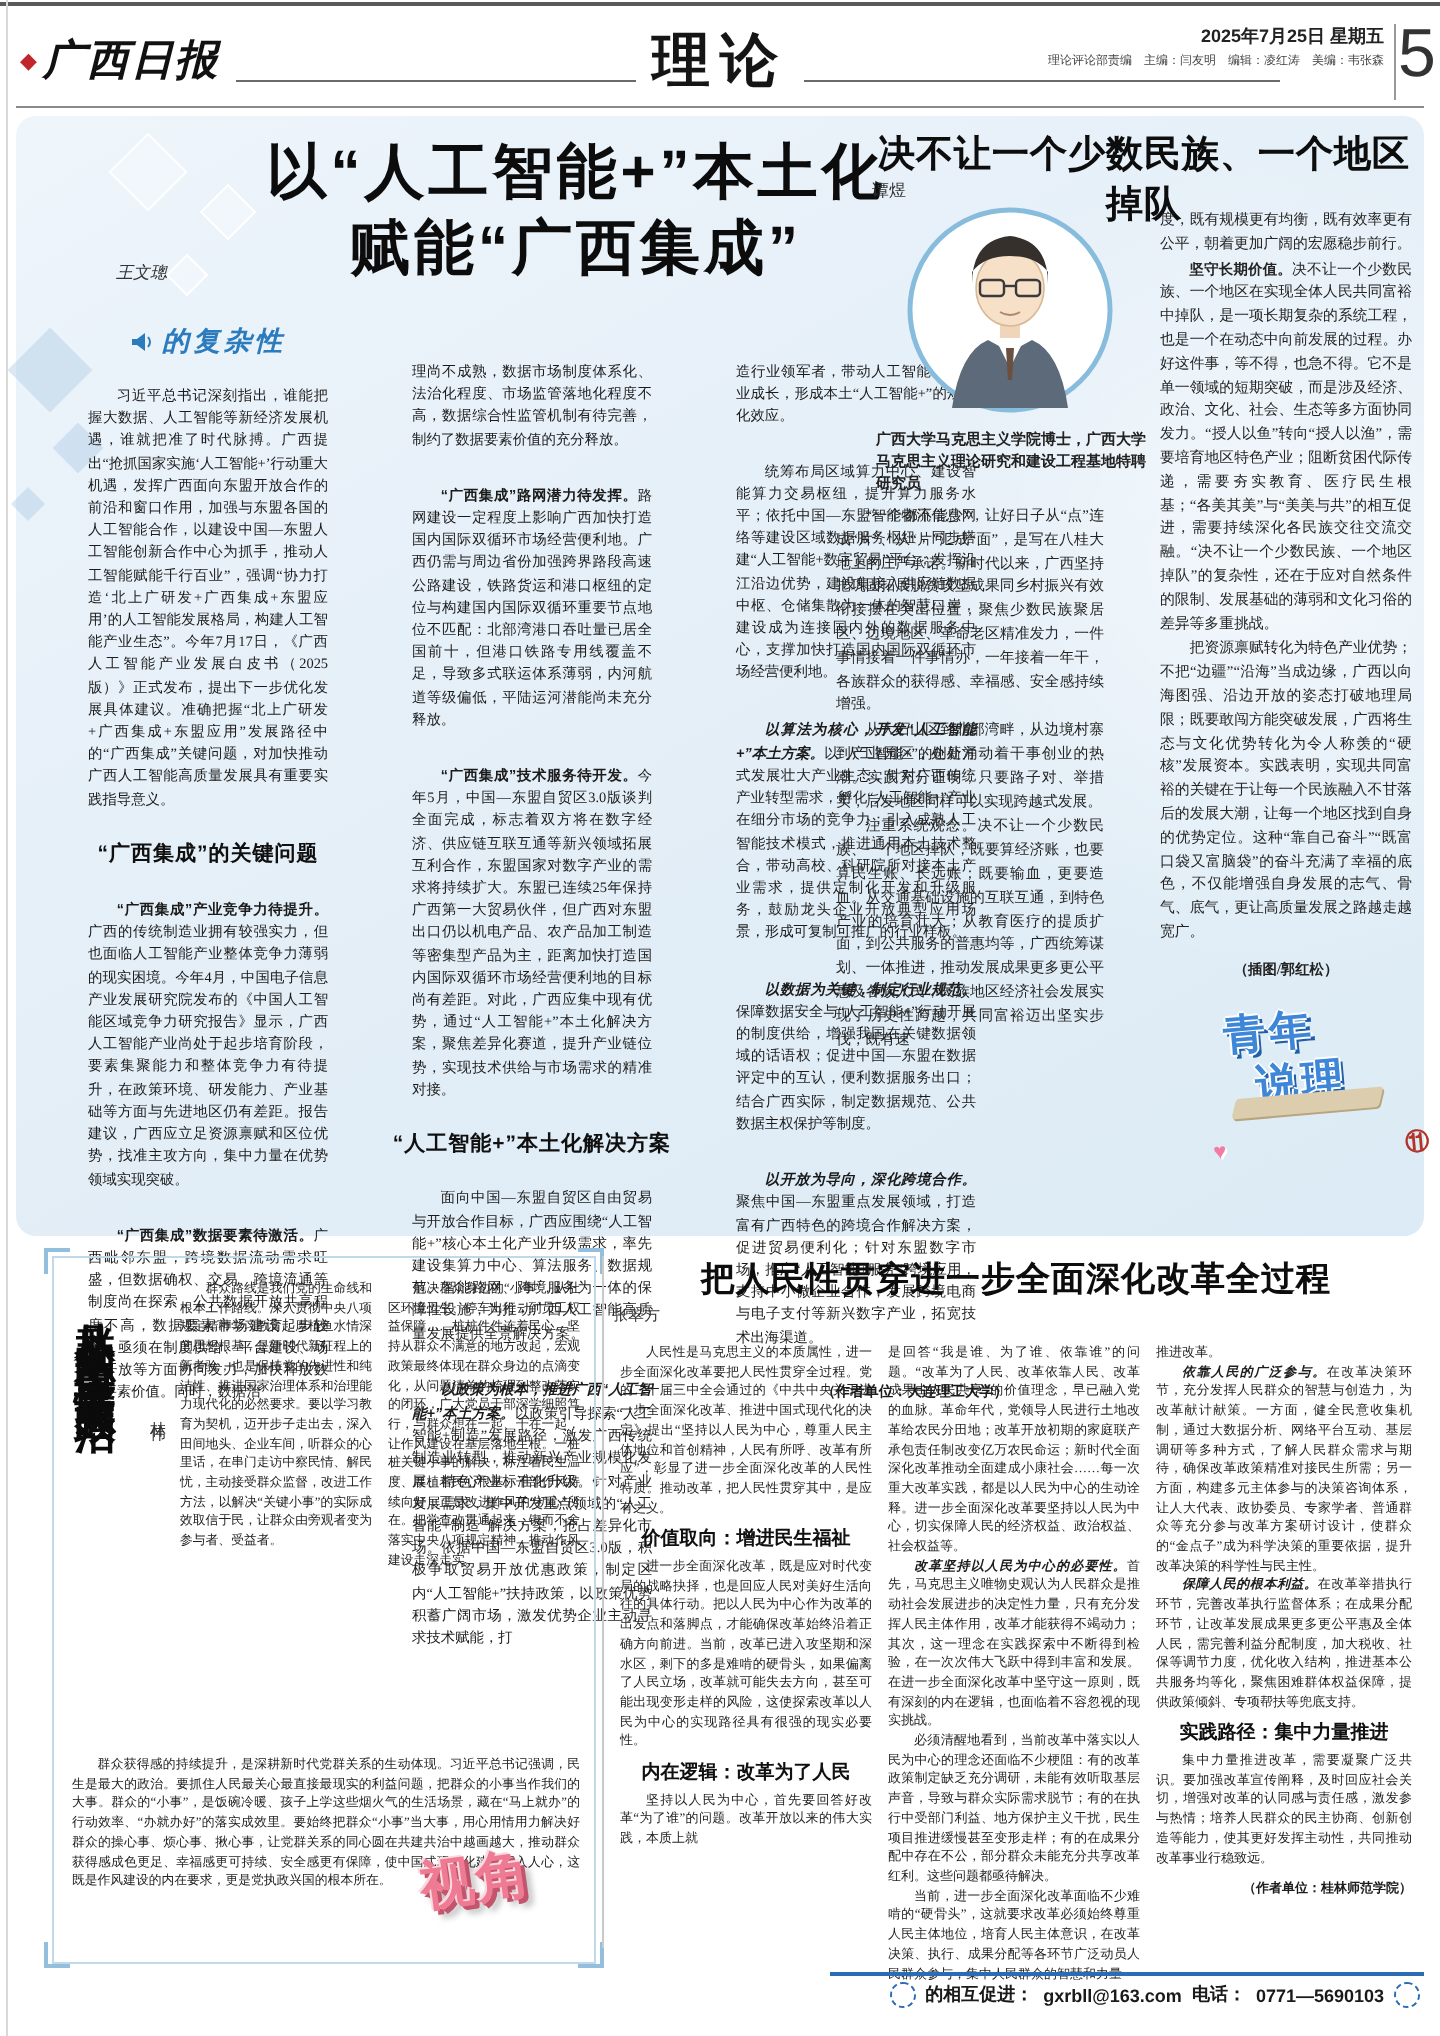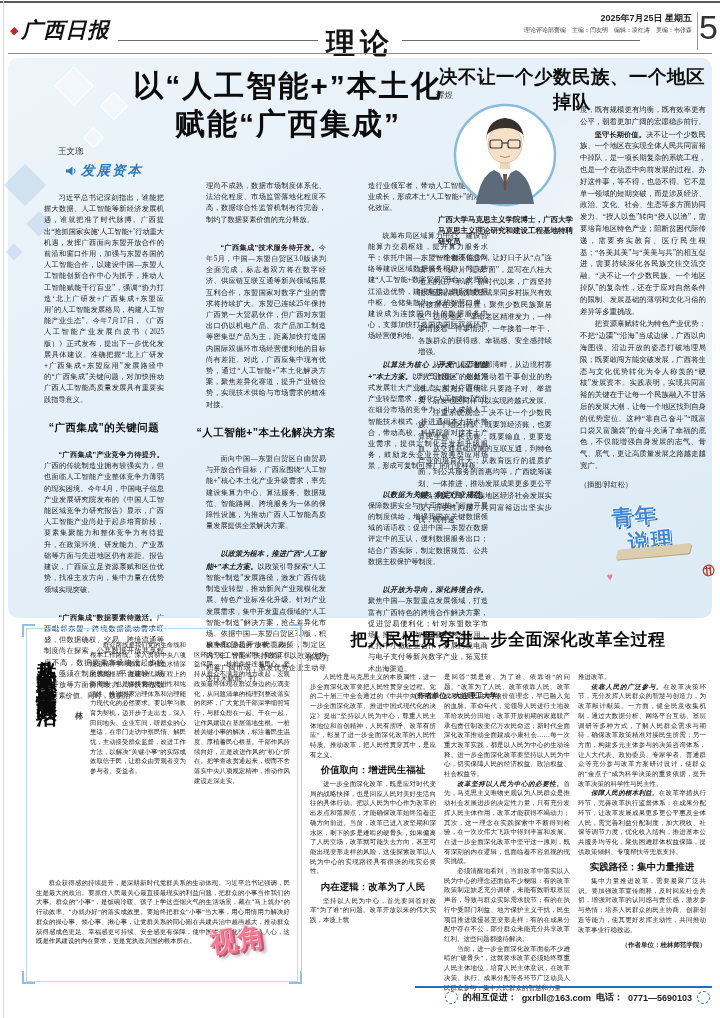--- a/index.html
+++ b/index.html
@@ -5,21 +5,21 @@
   html,body{margin:0;padding:0;background:#e9e9e9;}
   .page{position:relative;width:720px;height:1018px;background:#fff;overflow:hidden;
         font-family:"Liberation Serif","DejaVu Serif",serif;color:#1c1c1c;}
   .abs{position:absolute;}
   
   .toprule{left:0;top:1px;width:720px;height:2px;background:#5a5a5a;}
   .leftedge{left:3px;top:0;width:1px;height:1018px;background:#d9d9d9;}
   .masthead{left:10px;top:16px;font-size:21px;font-weight:900;font-style:italic;
             letter-spacing:1px;color:#111;}
   .diamond{color:#c0272d;font-size:11px;font-style:normal;vertical-align:3px;margin-right:2px;}
-  .sectiontitle{left:322px;top:24px;width:76px;text-align:center;font-size:29px;font-weight:900;
+  .sectiontitle{left:322px;top:11px;width:76px;text-align:center;font-size:29px;font-weight:900;
                 letter-spacing:5px;color:#151515;}
   .hline{height:1px;background:#6a6a6a;}
   .headerrule{left:8px;top:53px;width:704px;height:1px;background:#8a8a8a;}
   .dateline{left:440px;top:12px;width:252px;text-align:right;font-size:9px;font-weight:700;
             font-family:"Liberation Sans","DejaVu Sans",sans-serif;color:#222;}
   .credits{left:380px;top:26px;width:312px;text-align:right;font-size:6px;color:#444;
            font-family:"Liberation Sans","DejaVu Sans",sans-serif;}
   .pagedivider{left:697px;top:12px;width:1px;height:38px;background:#999;}
   .pagenum{left:699px;top:8px;width:21px;font-size:34px;font-weight:400;color:#333;
            font-family:"Liberation Sans","DejaVu Sans",sans-serif;}
@@ -44,21 +44,21 @@
   .study{display:flex;align-items:center;justify-content:center;gap:4px;margin:2px 0 8px;
          color:#2b7bbd;font-weight:700;font-size:13.5px;font-style:italic;letter-spacing:2px;}
   .src{text-align:right;font-size:7.2px;margin-top:6px;font-weight:700;}
   
   .h2e{left:436px;top:64px;width:272px;text-align:center;font-family:"Liberation Sans","DejaVu Sans",sans-serif;
        font-weight:800;font-size:18.5px;letter-spacing:.5px;color:#0d0d0d;}
   .kcol{font-size:7.4px;line-height:11.8px;text-align:justify;color:#242424;}
   .kcol p{margin:0 0 1px;text-indent:2em;}
   .kcol p.cont{text-indent:0;}
   .bio{font-size:7.5px;font-weight:700;line-height:11px;color:#222;}
-  .credit{text-align:left;font-size:7.2px;font-weight:400;color:#222;}
+  .credit{text-align:center;font-size:7.2px;font-weight:700;color:#222;}
   
   .ybadge{transform:rotate(-5deg);font-family:"Liberation Sans","DejaVu Sans",sans-serif;}
   .ybig{font-size:21px;font-weight:900;color:#3d86d8;letter-spacing:2px;
         text-shadow:1px 0 #fff,-1px 0 #fff,0 1px #fff,0 -1px #fff,2px 2px 0 #1f5fa8;}
   .ybig2{margin-left:14px;margin-top:-2px;}
   .yrib{position:absolute;left:2px;top:46px;width:74px;height:10px;background:#dccdae;
         transform:skewX(-18deg);border-radius:2px;box-shadow:1px 1px 0 #b7a57f;}
   .ynum{position:absolute;right:-8px;bottom:2px;font-size:12px;font-weight:700;color:#b23327;}
   .yheart{position:absolute;left:-10px;bottom:8px;color:#f27ba4;font-size:11px;
           text-shadow:1px 1px 0 #fff;}
@@ -115,38 +115,39 @@
   <div class="abs halo" style="left:430px;top:70px;width:420px;height:420px;"></div>
   <div class="abs cube" style="left:60px;top:72px;width:26px;height:26px;"></div>
   <div class="abs cube" style="left:104px;top:96px;width:18px;height:18px;"></div>
   <div class="abs cube" style="left:86px;top:130px;width:13px;height:13px;"></div>
   <div class="abs ldia" style="left:10px;top:170px;width:30px;height:30px;"></div>
   <div class="abs ldia" style="left:30px;top:215px;width:18px;height:18px;"></div>
   <div class="abs ldia" style="left:8px;top:246px;width:12px;height:12px;"></div>
 
   <div class="abs h1" style="top:66px;">以“人工智能+”本土化</div>
   <div class="abs h1" style="top:104px;">赋能“广西集成”</div>
-  <div class="abs byline" style="left:58px;top:146px;width:460px;">王文璁</div>
+  <div class="abs byline" style="left:58px;top:131px;width:460px;font-style:italic;">王文璁</div>
 
   <div class="abs bcol" style="left:28px;top:163px;width:152px;height:450px;">
     <div class="study">
       <svg width="12" height="12" viewBox="0 0 12 12">
           <path d="M1,4.5 L3.5,4.5 L7.5,1.5 L7.5,10.5 L3.5,7.5 L1,7.5 Z" fill="#2b7bbd"></path>
           <path d="M9,3.5 Q11,6 9,8.5" stroke="#2b7bbd" stroke-width="1" fill="none"></path>
         </svg>
-      <span>发展资本</span>
+      <span>的复杂性</span>
     </div>
     <p>习近平总书记深刻指出，谁能把握大数据、人工智能等新经济发展机遇，谁就把准了时代脉搏。广西提出“抢抓国家实施‘人工智能+’行动重大机遇，发挥广西面向东盟开放合作的前沿和窗口作用，加强与东盟各国的人工智能合作，以建设中国—东盟人工智能创新合作中心为抓手，推动人工智能赋能千行百业”，强调“协力打造‘北上广研发+广西集成+东盟应用’的人工智能发展格局，构建人工智能产业生态”。今年7月17日，《广西人工智能产业发展白皮书（2025版）》正式发布，提出下一步优化发展具体建议。准确把握“北上广研发+广西集成+东盟应用”发展路径中的“广西集成”关键问题，对加快推动广西人工智能高质量发展具有重要实践指导意义。</p>
     <h3>“广西集成”的关键问题</h3>
     <p><b class="lead">“广西集成”产业竞争力待提升。</b><span>广西的传统制造业拥有较强实力，但也面临人工智能产业整体竞争力薄弱的现实困境。今年4月，中国电子信息产业发展研究院发布的《中国人工智能区域竞争力研究报告》显示，广西人工智能产业尚处于起步培育阶段，要素集聚能力和整体竞争力有待提升，在政策环境、研发能力、产业基础等方面与先进地区仍有差距。报告建议，广西应立足资源禀赋和区位优势，找准主攻方向，集中力量在优势领域实现突破。</span></p>
     <p><b class="lead">“广西集成”数据要素待激活。</b><span>广西毗邻东盟，跨境数据流动需求旺盛，但数据确权、交易、跨境流通等制度尚在探索，公共数据开放共享程度不高，数据要素市场建设起步较晚，亟须在制度供给、平台建设、场景开放等方面协同发力，加快释放数据要素价值。同时，数据治</span></p>
   </div>
 
   <div class="abs bcol" style="left:190px;top:165px;width:152px;height:450px;">
     <p class="cont">理尚不成熟，数据市场制度体系化、法治化程度、市场监管落地化程度不高，数据综合性监管机制有待完善，制约了数据要素价值的充分释放。</p>
+    <p><b class="lead">“广西集成”路网潜力待发挥。</b><span>路网建设一定程度上影响广西加快打造国内国际双循环市场经营便利地。广西仍需与周边省份加强跨界路段高速公路建设，铁路货运和港口枢纽的定位与构建国内国际双循环重要节点地位不匹配：北部湾港口吞吐量已居全国前十，但港口铁路专用线覆盖不足，导致多式联运体系薄弱，内河航道等级偏低，平陆运河潜能尚未充分释放。</span></p>
     <p><b class="lead">“广西集成”技术服务待开发。</b><span>今年5月，中国—东盟自贸区3.0版谈判全面完成，标志着双方将在数字经济、供应链互联互通等新兴领域拓展互利合作，东盟国家对数字产业的需求将持续扩大。东盟已连续25年保持广西第一大贸易伙伴，但广西对东盟出口仍以机电产品、农产品加工制造等密集型产品为主，距离加快打造国内国际双循环市场经营便利地的目标尚有差距。对此，广西应集中现有优势，通过“人工智能+”本土化解决方案，聚焦差异化赛道，提升产业链位势，实现技术供给与市场需求的精准对接。</span></p>
     <h3>“人工智能+”本土化解决方案</h3>
     <p>面向中国—东盟自贸区自由贸易与开放合作目标，广西应围绕“人工智能+”核心本土化产业升级需求，率先建设集算力中心、算法服务、数据规范、智能路网、跨境服务为一体的保障性设施，为推动广西人工智能高质量发展提供全景解决方案。</p>
     <p><b class="leadk">以政策为根本，推进广西“人工智能+”本土方案。</b><span>以政策引导探索“人工智能+制造”发展路径，激发广西传统制造业转型，推动新兴产业规模化发展、特色产业标准化升级。针对产业发展需求，集中开发重点领域的“人工智能+制造”解决方案，抢占差异化市场。依据中国—东盟自贸区3.0版，积极争取贸易开放优惠政策，制定区内“人工智能+”扶持政策，以政策优势积蓄广阔市场，激发优势企业主动寻求技术赋能，打</span></p>
   </div>
 
   <div class="abs bcol" style="left:352px;top:165px;width:152px;height:450px;">
     <p class="cont">造行业领军者，带动人工智能中小企业成长，形成本土“人工智能+”的规模化效应。</p>
     <p>统筹布局区域算力中心、建设智能算力交易枢纽，提升算力服务水平；依托中国—东盟智能物流信息网络等建设区域数据服务枢纽，同步搭建“人工智能+数字贸易”平台；发挥沿江沿边优势，建设集接入供应链数据中枢、仓储集散为一体的智慧口岸，建设成为连接国内外的数据服务中心，支撑加快打造国内国际双循环市场经营便利地。</p>
     <p><b class="leadk">以算法为核心，开发“人工智能+”本土方案。</b><span>以“人工智能+”的创新方式发展壮大产业生态，针对广西传统产业转型需求，孵化“人工智能+”产业在细分市场的竞争力；引入成熟人工智能技术模式，推进通用本土技术整合，带动高校、科研院所对接本土产业需求，提供定制化开发和升级服务，鼓励龙头企业开放典型应用场景，形成可复制可推广的行业样板。</span></p>

